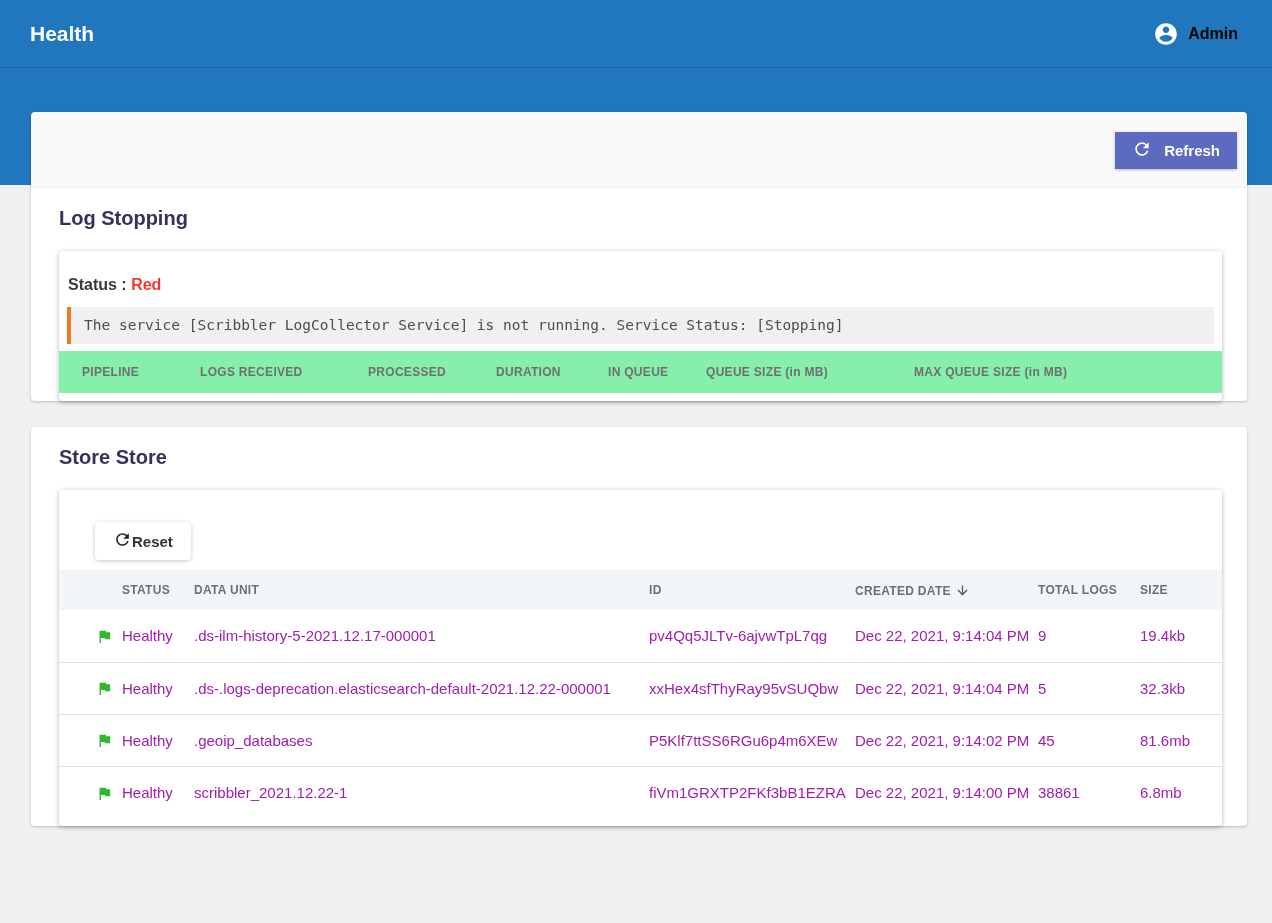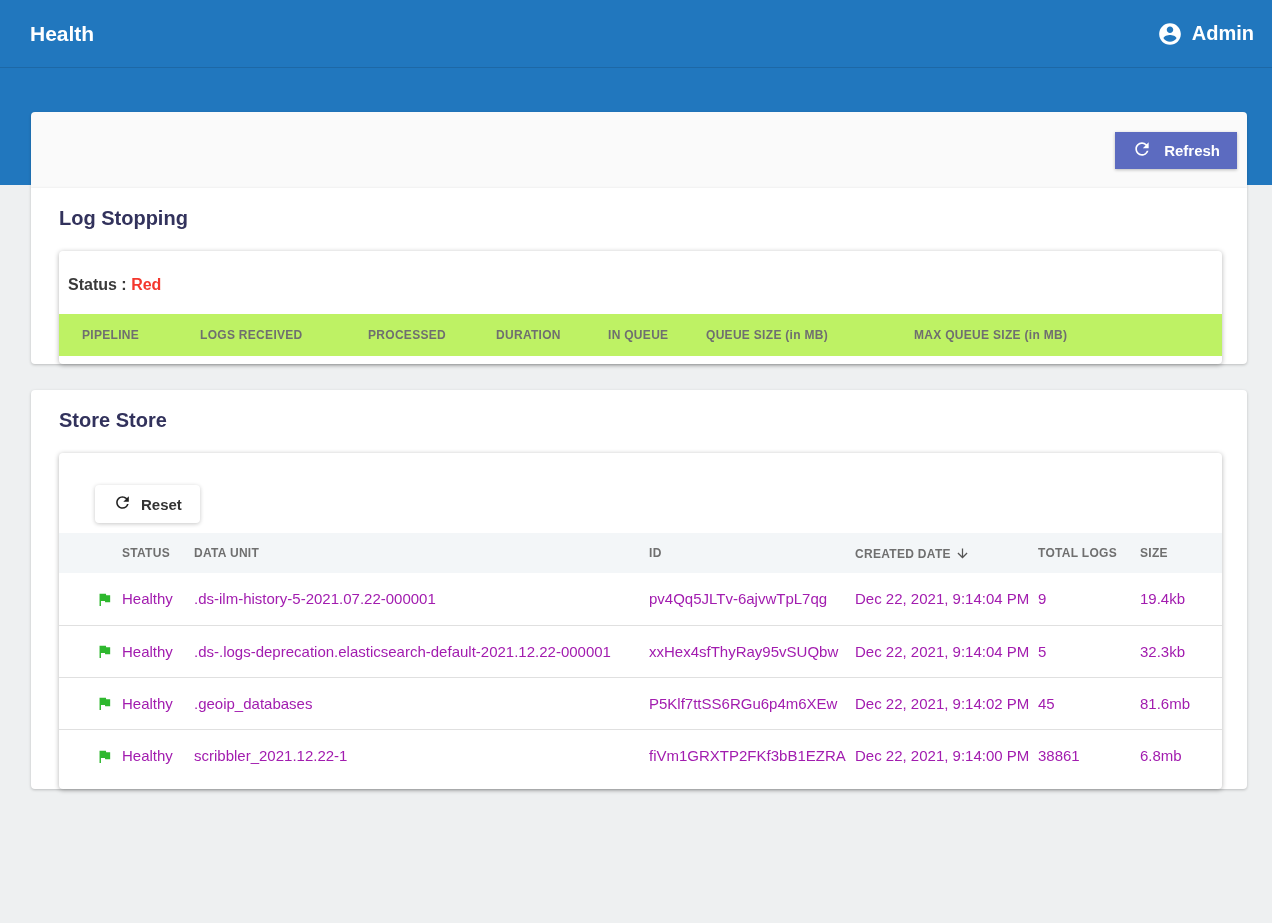--- a/index.html
+++ b/index.html
@@ -10,27 +10,27 @@
     overflow: hidden;
   }
 
   
   .app-bar {
     height: 68px;
     background: #2177be;
     display: flex;
     align-items: center;
     justify-content: space-between;
-    padding: 0 18px 0 30px;
+    padding: 0 34px 0 30px;
     border-bottom: 1px solid rgba(0,0,0,0.12);
   }
   .app-title { color: #ffffff; font-size: 21px; font-weight: bold; }
   .user-chip { display: flex; align-items: center; gap: 9px; cursor: pointer; }
   .user-chip svg { width: 26px; height: 26px; display: block; }
-  .user-name { color: #ffffff; font-size: 20px; font-weight: bold; }
+  .user-name { color: #000000; font-size: 16px; font-weight: bold; }
 
   .blue-band { height: 117px; background: #2177be; }
 
   
   .content { position: relative; margin-top: -73px; padding: 0 25px 0 31px; }
 
   .toolbar-card {
     height: 76px;
     background: #fafafa;
     border-radius: 4px 4px 0 0;
@@ -94,40 +94,40 @@
 
   table { border-collapse: collapse; table-layout: fixed; width: 100%; }
   th {
     font-size: 12px; font-weight: bold; color: #6f6f6f;
     letter-spacing: 0.3px; text-align: left;
     white-space: nowrap; overflow: hidden;
   }
 
   
   .lc-table { margin-top: 7px; }
-  .lc-table thead tr { height: 42px; background: #bef264; }
+  .lc-table thead tr { height: 42px; background: #86efac; }
   .lc-table th { padding-left: 23px; }
 
   
   .search-row { display: flex; align-items: flex-start; padding: 30px 8px 0 8px; }
   .search-field {
     display: flex; align-items: center; gap: 8px;
     width: 374px; height: 40px;
     border-bottom: 1px solid #848484;
     padding: 0 0 2px 4px;
   }
   .search-field svg { width: 19px; height: 19px; flex: 0 0 auto; }
   .search-input {
     border: none; outline: none; background: transparent;
     font-family: "Liberation Sans", sans-serif;
     font-size: 15.5px; color: #3a3a3a; width: 100%;
   }
   .search-input::placeholder { color: #9b9b9b; opacity: 1; }
   .btn-reset {
-    display: flex; align-items: center; gap: 9px;
+    display: flex; align-items: center; 
     margin-left: 28px; margin-top: 2px;
     background: #ffffff; color: #333333;
     border: none; border-radius: 4px;
     height: 38px; padding: 0 18px;
     font-family: "Liberation Sans", sans-serif;
     font-size: 15px; font-weight: bold;
     cursor: pointer;
     box-shadow: 0 1px 4px rgba(0,0,0,0.22);
   }
   .btn-reset svg { width: 19px; height: 19px; }
@@ -179,20 +179,21 @@
     </button>
   </div>
 
   <section class="card">
     <h2 class="card-heading">Log Stopping</h2>
     <div class="sub-card">
       <div class="status-line">
         <span>Status :</span>
         <span class="status-value red">Red</span>
       </div>
+      <div class="code-box">The service [Scribbler LogCollector Service] is not running. Service Status: [Stopping]</div>
       <table class="lc-table">
         <colgroup>
           <col style="width:118px">
             <col style="width:168px">
             <col style="width:128px">
           <col style="width:112px">
             <col style="width:98px">
             <col style="width:208px">
             <col>
         </colgroup>
@@ -255,21 +256,21 @@
               <th>TOTAL LOGS</th>
               <th>SIZE</th>
             </tr>
           </thead>
         <tbody id="ds-body">
             <tr>
               <td class="cell-flag"><svg viewBox="0 0 24 24">
                   <path fill="#2eb82e" d="M14.4 6L14 4H5v17h2v-7h5.6l.4 2h7V6z"></path>
                 </svg></td>
               <td>Healthy</td>
-              <td>.ds-ilm-history-5-2021.07.22-000001</td>
+              <td>.ds-ilm-history-5-2021.12.17-000001</td>
               <td>pv4Qq5JLTv-6ajvwTpL7qg</td>
               <td>Dec 22, 2021, 9:14:04 PM</td>
               <td>9</td>
               <td>19.4kb</td>
             </tr>
             <tr>
               <td class="cell-flag"><svg viewBox="0 0 24 24">
                   <path fill="#2eb82e" d="M14.4 6L14 4H5v17h2v-7h5.6l.4 2h7V6z"></path>
                 </svg></td>
               <td>Healthy</td>

